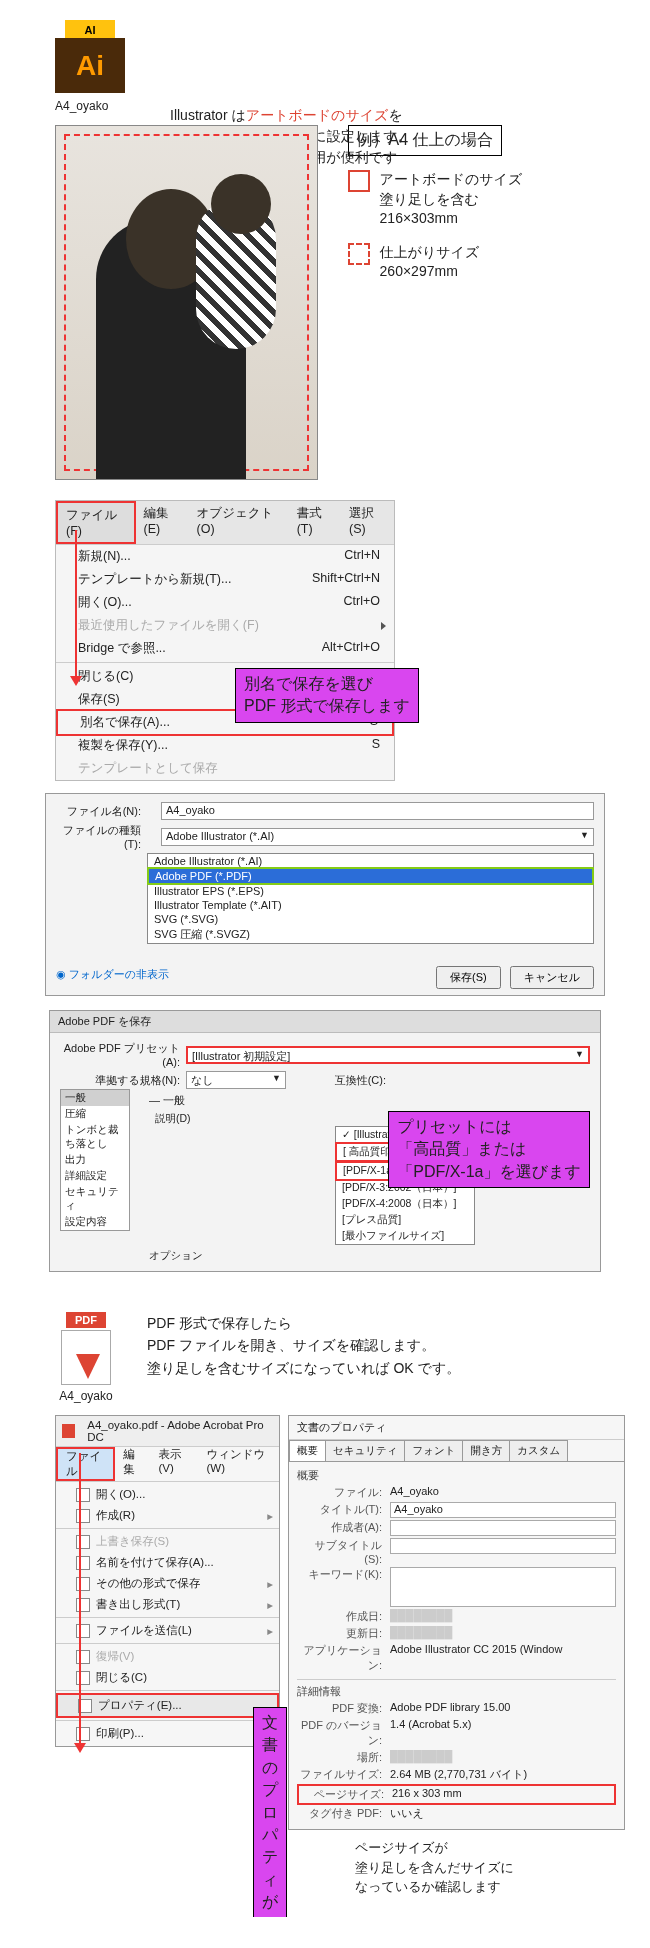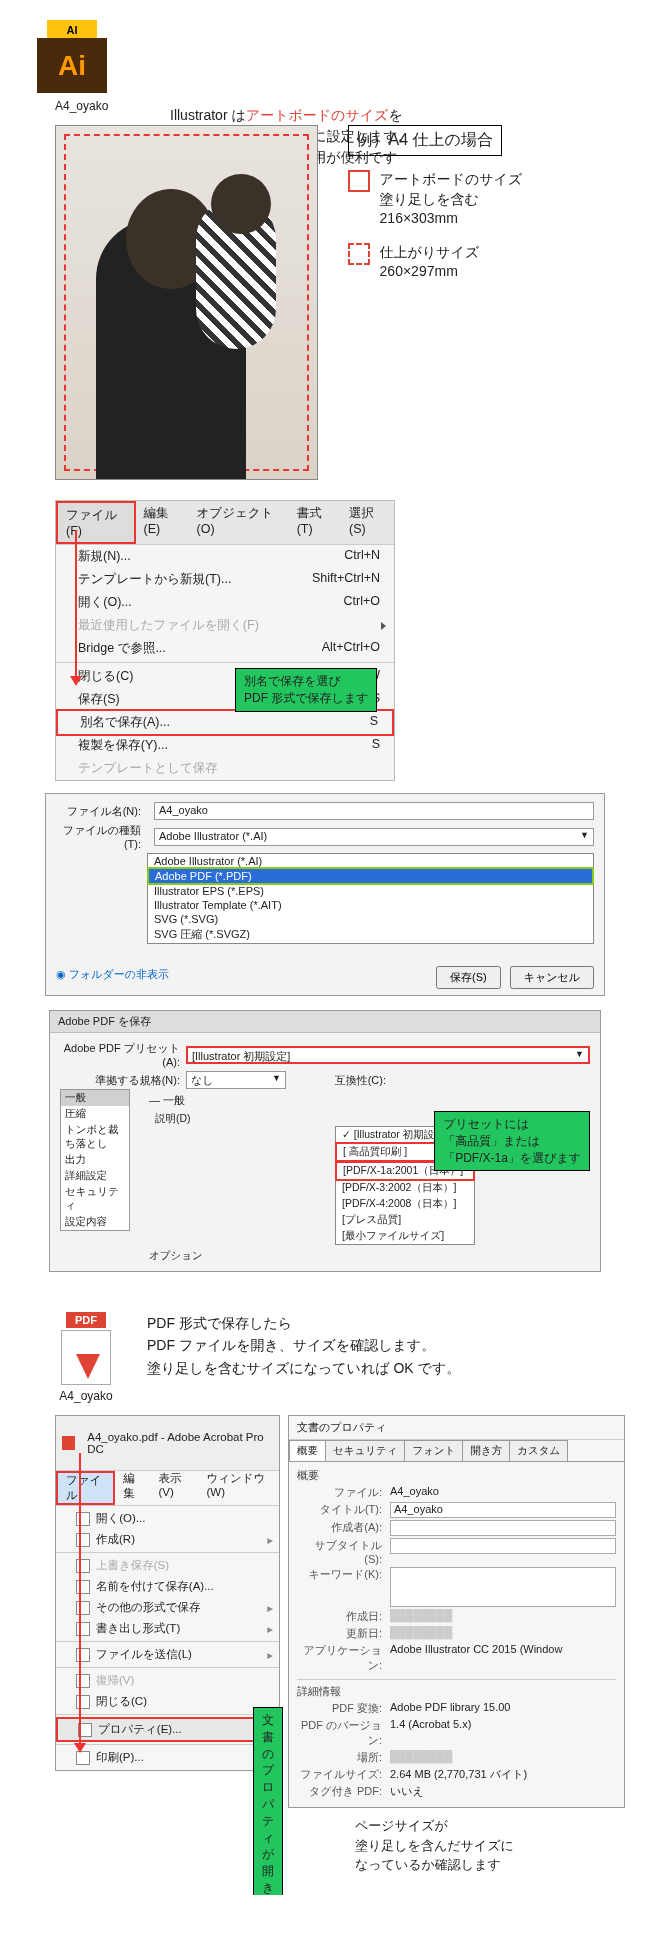--- a/index.html
+++ b/index.html
@@ -1,19 +1,19 @@
 <!DOCTYPE html>
 <html><head>
 <meta charset="utf-8">
 <style>
 *{margin:0;padding:0;box-sizing:border-box;font-family:"Hiragino Kaku Gothic Pro","Meiryo",sans-serif}
 body{width:650px;background:#fff;color:#222;font-size:13px}
 .wrap{padding:20px 25px}
 
-.ai-icon{width:70px;height:75px;position:relative;margin-left:12px}
+.ai-icon{width:70px;height:75px;position:relative;margin-left:30px}
 .ai-top{position:absolute;top:0;left:10px;width:50px;height:20px;background:#ffc20e;color:#000;font-size:11px;font-weight:bold;text-align:center;line-height:20px}
 .ai-body{position:absolute;top:18px;left:0;width:70px;height:55px;background:#4a2a0a;color:#ff9a00;font-size:28px;font-weight:bold;text-align:center;line-height:55px}
 .lbl{font-size:12px;margin:4px 0 0 30px}
 
 .intro{position:absolute;left:145px;top:85px;font-size:14px;line-height:1.5}
 .hl-red{color:#d43}
 
 .artrow{display:flex;align-items:flex-start;margin-top:12px}
 .artboard{width:265px;height:355px;border:1px solid #888;position:relative;margin-left:30px;background:linear-gradient(180deg,#e8e4de 0%,#dad3c8 100%)}
 .artboard::before{content:"";position:absolute;top:8px;left:8px;right:8px;bottom:8px;border:2px dashed #e33}
@@ -33,25 +33,25 @@
 .menubar{display:flex;background:#e6e6e6;border-bottom:1px solid #ccc}
 .menubar span{padding:4px 8px}
 .menubar .sel{border:2px solid #e33;background:#ddd}
 .mi{display:flex;justify-content:space-between;padding:3px 14px 3px 22px;position:relative}
 .mi.sub::after{content:"";position:absolute;right:8px;top:8px;border-left:5px solid #555;border-top:4px solid transparent;border-bottom:4px solid transparent}
 .mi.gray{color:#aaa}
 .mi.hlrow{border:2px solid #e33;margin:-2px 0}
 .sep{border-top:1px solid #ccc;margin:2px 0}
 .arrow-down{position:absolute;left:50px;width:2px;background:#e33}
 .arrow-down::after{content:"";position:absolute;bottom:-8px;left:-5px;border-top:10px solid #e33;border-left:6px solid transparent;border-right:6px solid transparent}
-.callout{border:1px solid #000;background:#22c55e;padding:4px 8px;font-size:12px;line-height:1.4}
+.callout{border:1px solid #000;background:#d946ef;padding:4px 8px;font-size:16px;line-height:1.4}
 
 .savedlg{width:560px;margin:12px auto 0;border:1px solid #999;background:#f3f3f3;font-size:11px;padding:8px 10px 6px}
 .sdrow{display:flex;align-items:center;margin-bottom:3px}
-.sdlbl{width:85px;text-align:right;margin-right:13px}
+.sdlbl{width:85px;text-align:right;margin-right:20px}
 .sdfield{flex:1;background:#fff;border:1px solid #999;padding:1px 4px;height:18px;position:relative}
 .sdfield.drop::after{content:"▼";position:absolute;right:4px;top:1px;font-size:9px}
 .ftypes{border:1px solid #888;background:#fff;margin-left:91px;font-size:11px}
 .ftypes div{padding:1px 6px}
 .ftypes .redbox{border:2px solid #84cc16;margin:-1px}
 .ftypes .selblue{background:#2b6dd8;color:#fff}
 .sdbtns{text-align:right;margin-top:6px}
 .sdbtns button{font-size:11px;padding:2px 12px;margin-left:6px}
 
 .pdfdlg{width:552px;margin:14px auto 0;border:1px solid #999;background:#f3f3f3;font-size:11px}
@@ -73,21 +73,21 @@
 
 .section-pdf{display:flex;align-items:flex-start;margin:40px 0 0 30px}
 .pdf-icon{width:62px;position:relative}
 .pdf-tab{background:#d43;color:#fff;font-size:11px;font-weight:bold;text-align:center;padding:2px 0;width:40px;margin:0 auto}
 .pdf-body{width:50px;height:55px;border:1px solid #aaa;margin:2px auto 0;position:relative;background:#fff}
 .pdf-tri{position:absolute;bottom:5px;left:14px;border-left:12px solid transparent;border-right:12px solid transparent;border-top:25px solid #d43}
 .pdf-txt{margin-left:30px;font-size:14px;line-height:1.6}
 
 .bottomrow{display:flex;margin:12px 0 0 30px;gap:8px}
 .acrobat{width:225px;border:1px solid #999;font-size:11.5px;background:#f6f6f6}
-.acr-title{background:#eee;padding:15px 6px;border-bottom:1px solid #ccc;display:flex;align-items:center;gap:12px}
+.acr-title{background:#eee;padding:3px 6px;border-bottom:1px solid #ccc;display:flex;align-items:center;gap:12px}
 .acr-title .ico{width:14px;height:14px;background:#d43}
 .acr-mbar{display:flex;border-bottom:1px solid #ccc}
 .acr-mbar span{padding:0 8px}
 .acr-mbar .sel{border:2px solid #e33;background:#cfe3f7}
 .acr-list{padding:2px 0;position:relative}
 .ai-item{display:flex;align-items:center;padding:3px 6px 3px 20px;gap:6px}
 .ai-item.gray{color:#aaa}
 .ai-item .ic{width:14px;height:14px;border:1px solid #888;background:#fff;flex-shrink:0}
 .ai-item.sub::after{content:"▸";margin-left:auto;color:#888}
 .ai-item.hlr{border:2px solid #e33;background:#e8e8e8}
@@ -418,20 +418,24 @@
               <div class="pv">1.4 (Acrobat 5.x)</div>
             </div>
           <div class="prow">
               <div class="pl">場所:</div>
               <div class="pv blurred">████████</div>
             </div>
           <div class="prow">
               <div class="pl">ファイルサイズ:</div>
               <div class="pv">2.64 MB (2,770,731 バイト)</div>
             </div>
+          <div class="prow redbox">
+              <div class="pl">ページサイズ:</div>
+              <div class="pv">216 x 303 mm</div>
+            </div>
           <div class="prow">
               <div class="pl">タグ付き PDF:</div>
               <div class="pv">いいえ</div>
             </div>
         </div>
       </div>
     </div>
   </div>
 
   <div class="finalnote">

